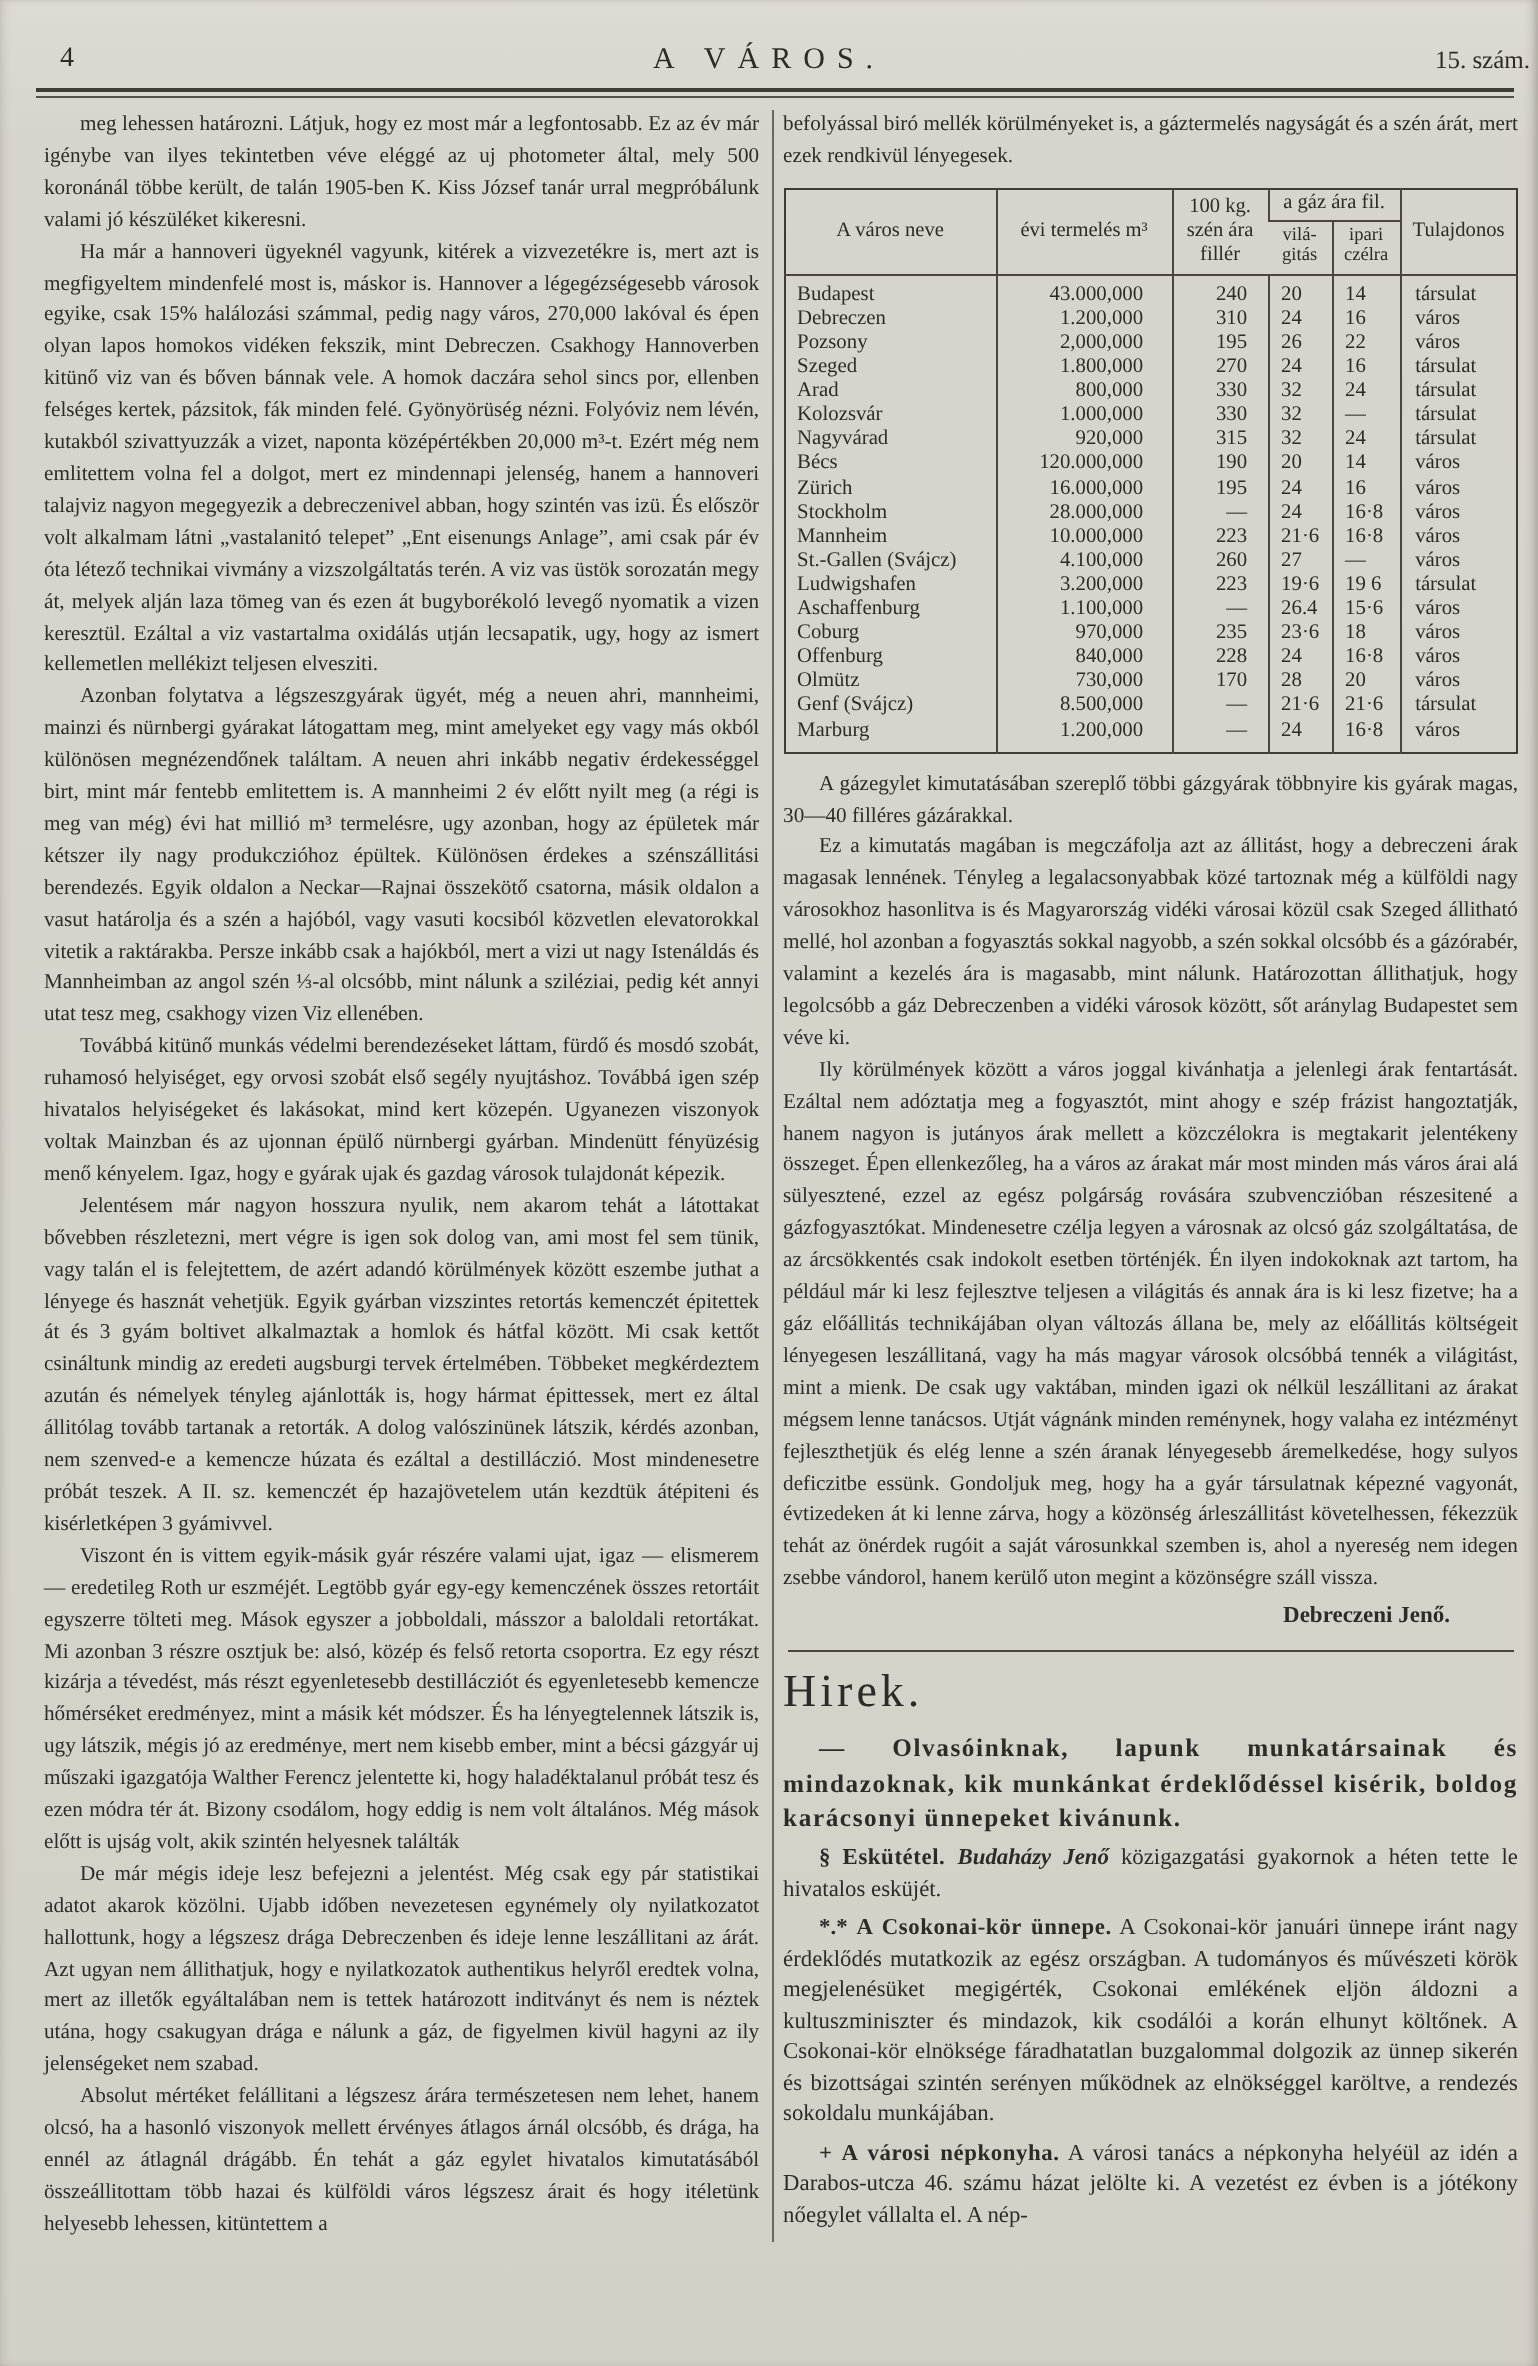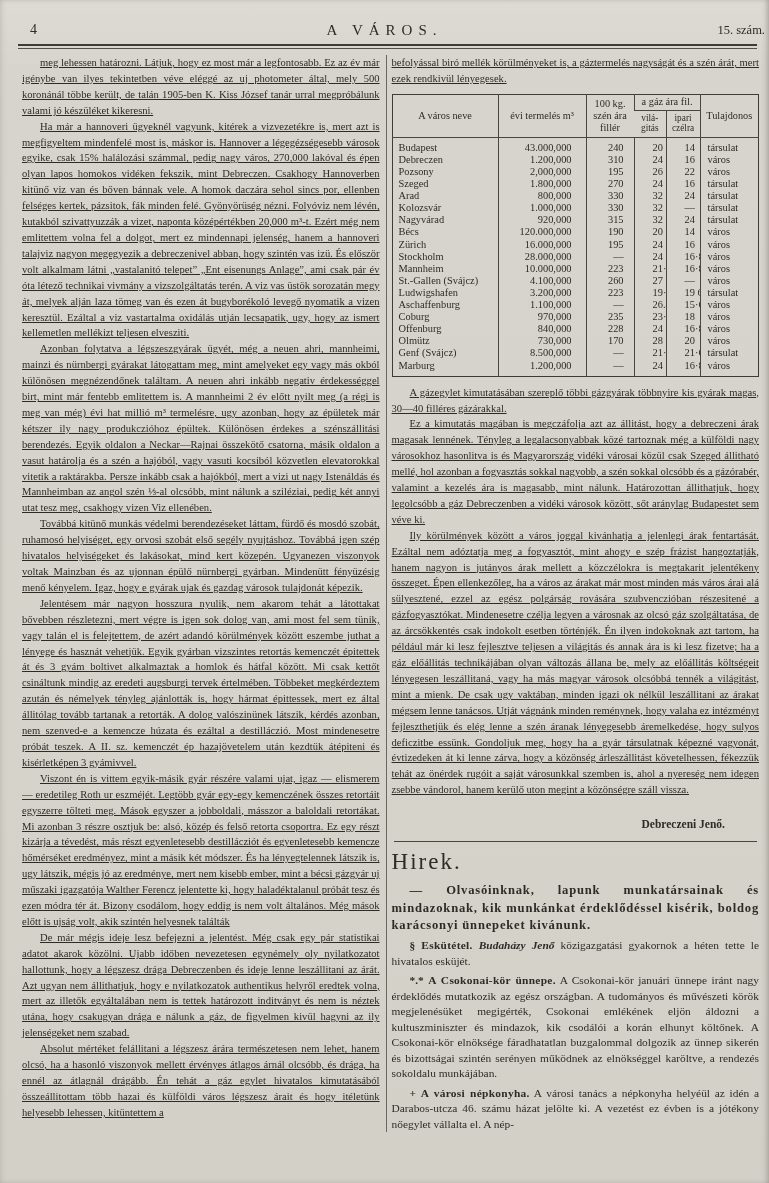--- a/index.html
+++ b/index.html
@@ -55,21 +55,20 @@
     width:1px;
     background:#6b6760;
     margin:0 5px 0 6px;
   }
   .repeat { display:contents; }
   p { margin:0; }
   .body-par {
     font-size:10.6px;
     line-height:15.9px;
     text-indent:18px;
-    text-decoration:underline;
   }
   .no-indent { text-indent:0; }
   
   table.gas-table {
     width:100%;
     border-collapse:collapse;
     margin:7px 0 8px 0;
     table-layout:fixed;
   }
   .gas-table th, .gas-table td {
@@ -98,30 +97,30 @@
   .gas-table tbody td {
     font-size:10.4px;
     line-height:12.1px;
     white-space:nowrap;
   }
   .gas-table tbody tr:first-child td { padding-top:4px; }
   .gas-table tbody tr:last-child td  { padding-bottom:4px; }
   td.v-city { text-align:left;  padding-left:6px; }
   td.v-prod { text-align:right; padding-right:14px; }
   td.v-coal { text-align:right; padding-right:10px; }
-  td.v-lig, td.v-ind { text-align:left; padding-left:18px; }
+  td.v-lig, td.v-ind { text-align:left; padding-left:6px; }
   td.v-own  { text-align:left; padding-left:7px; }
   
   .signature {
     text-align:right;
     padding-right:34px;
     font-weight:bold;
     font-size:11.5px;
     line-height:15px;
-    margin-top:19px;
+    margin-top:3px;
   }
   .rule-single {
     height:0;
     border-top:1px solid #4a463f;
     margin:9px 2px 7px 2px;
   }
   .news-heading {
     margin:2px 0 7px 0;
     text-align:left;
     font-size:23px;

